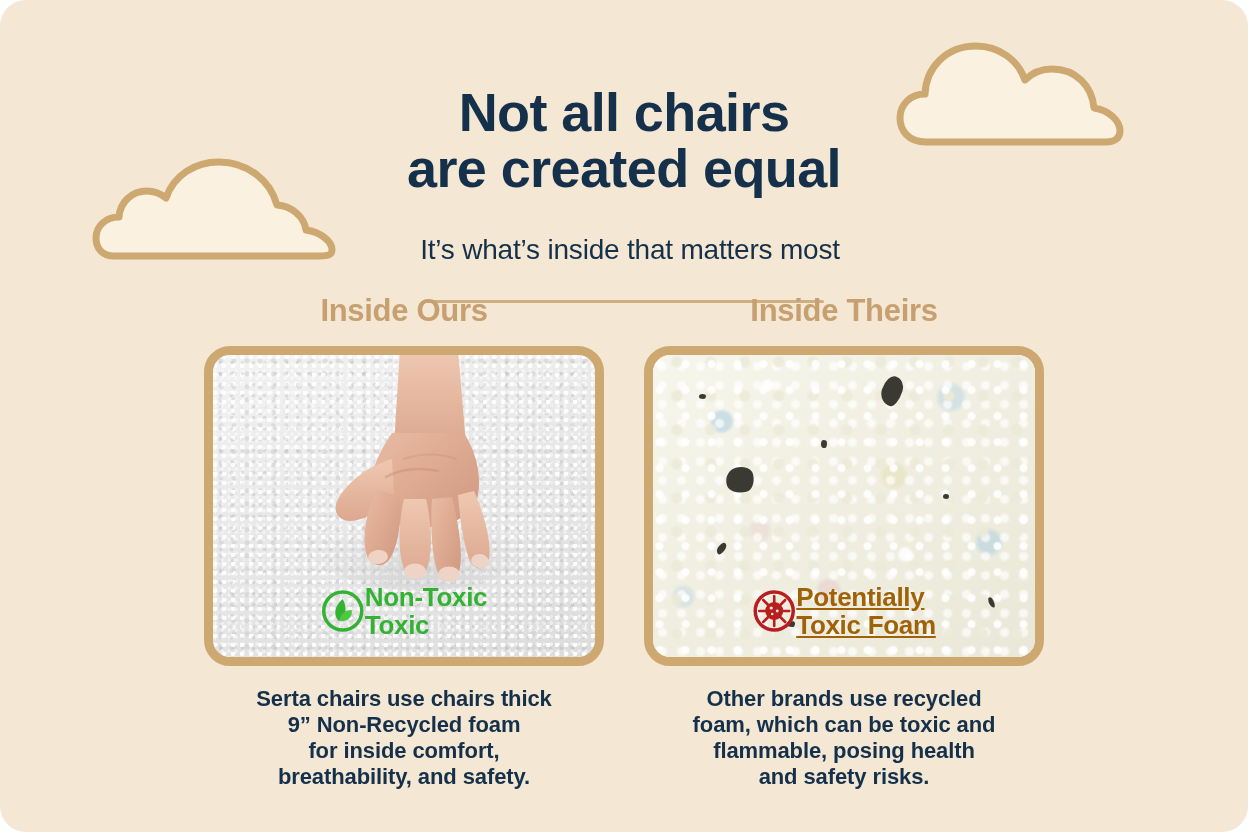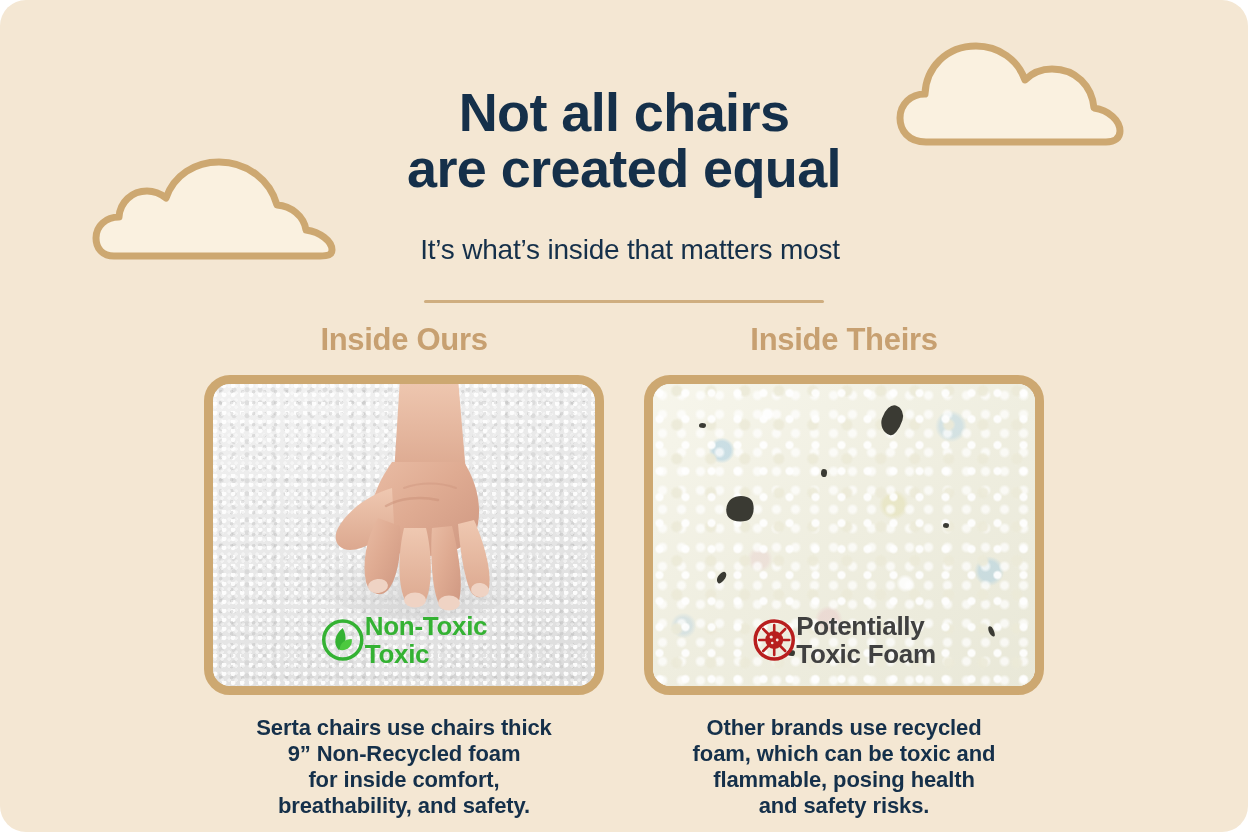--- a/index.html
+++ b/index.html
@@ -67,21 +67,20 @@
 
   
   #compare {
     position: absolute;
     top: 292px;
     left: 0;
     width: 1248px;
     display: flex;
     justify-content: center;
     gap: 40px;
-    margin-top: 29px;
   }
   .column {
     width: 400px;
     display: flex;
     flex-direction: column;
     align-items: center;
   }
   .col-title {
     font-size: 31px;
     font-weight: 700;
@@ -190,21 +189,21 @@
   .badge-icon { flex: 0 0 auto; }
   .badge-icon svg { display: block; }
   .badge-label {
     font-size: 26px;
     font-weight: 700;
     line-height: 28px;
     letter-spacing: -0.3px;
   }
   .badge-label .bl { display: block; }
   #badge-left  .badge-label { color: #34B233; }
-  #badge-right .badge-label { color: #404040; }
+  #badge-right .badge-label { color: #a16207; text-decoration: underline; }
 
   
   .caption {
     margin-top: 20px;
     width: 400px;
     text-align: center;
     font-size: 22px;
     line-height: 26px;
     font-weight: 600;
     color: #15304A;

